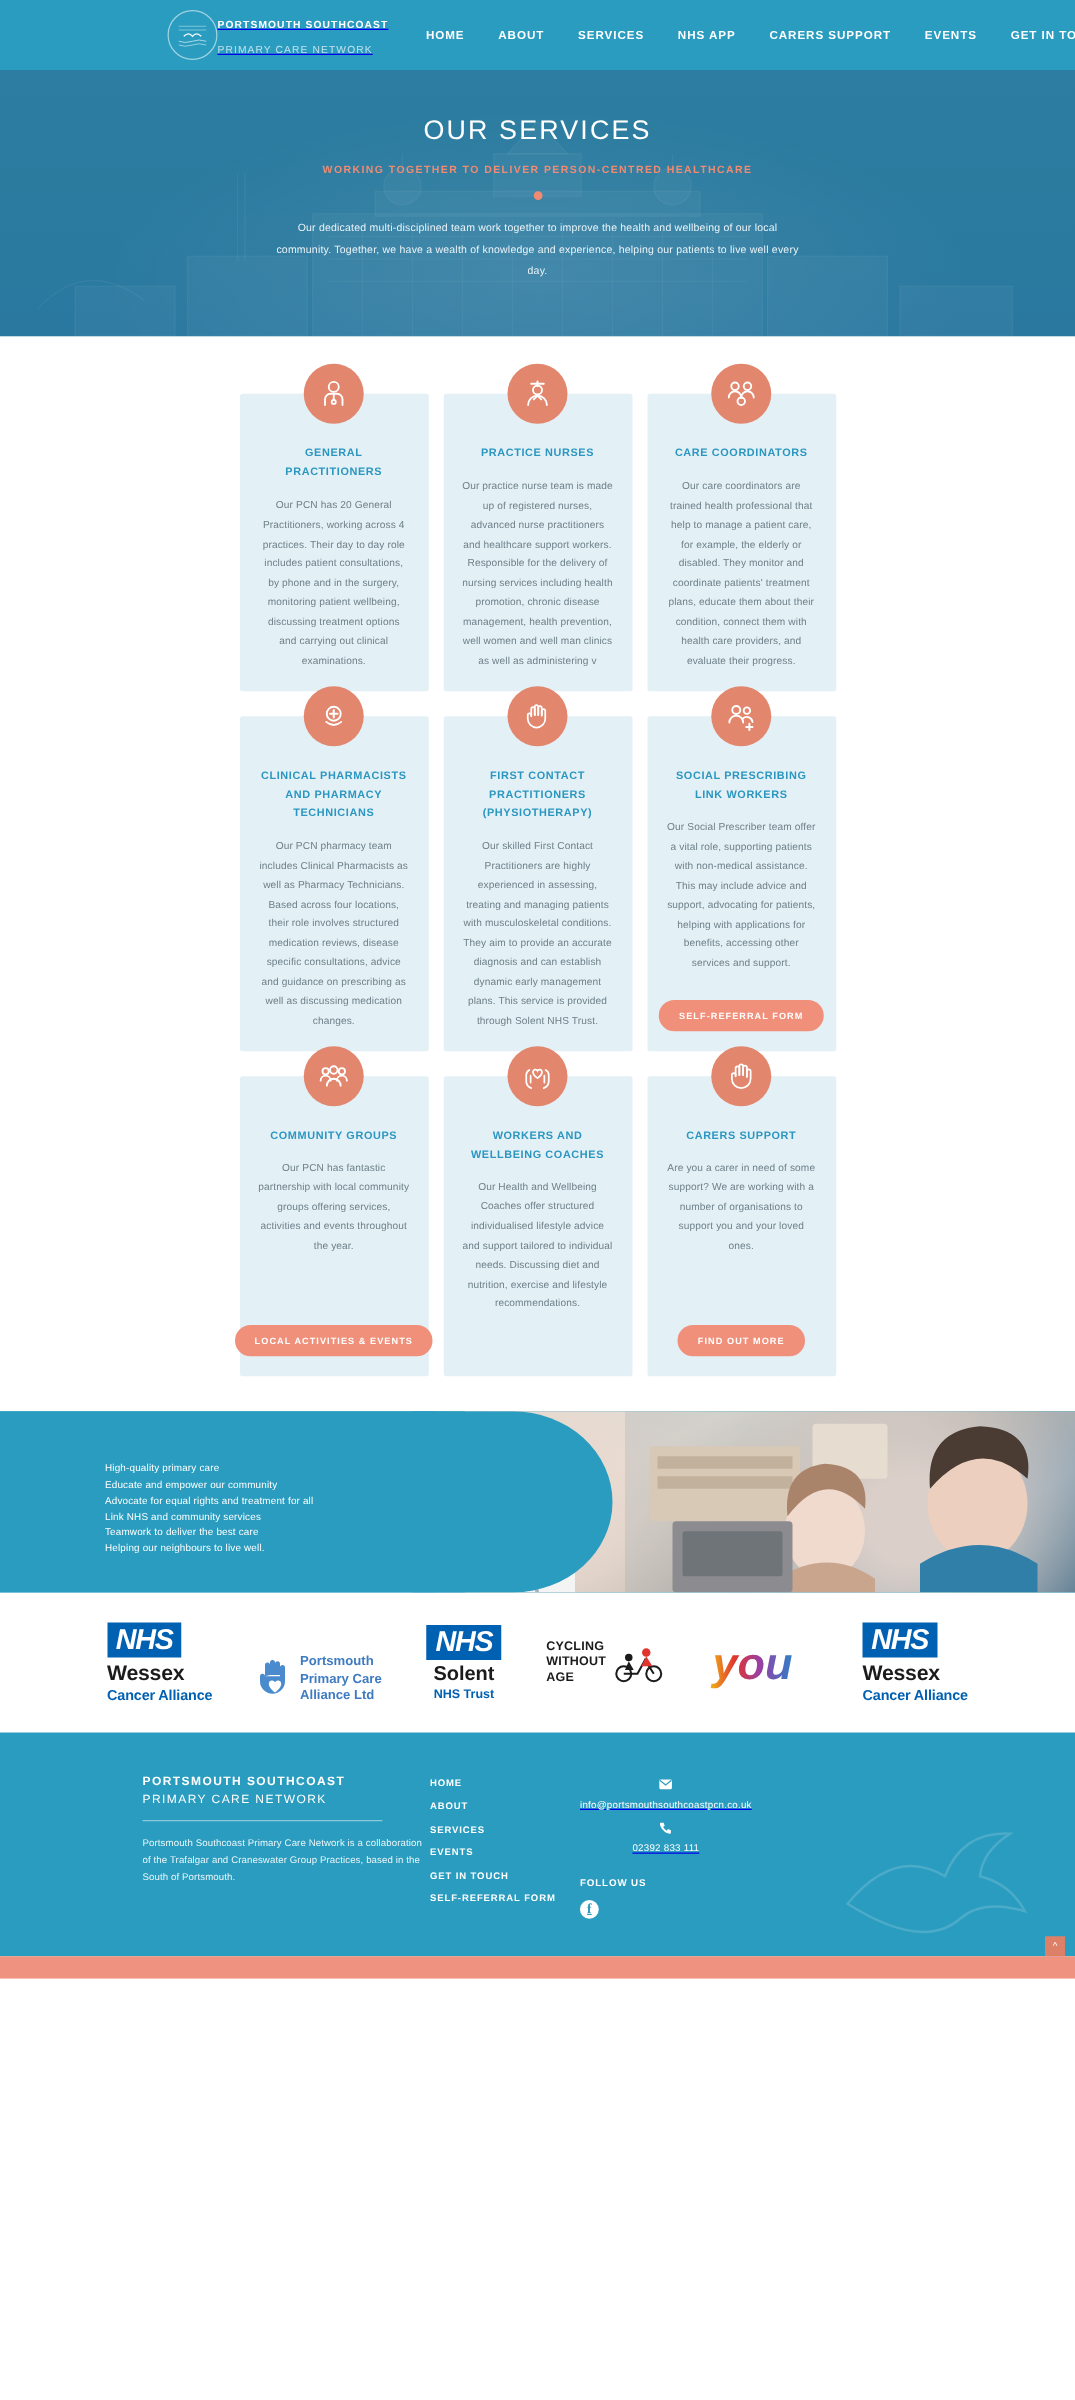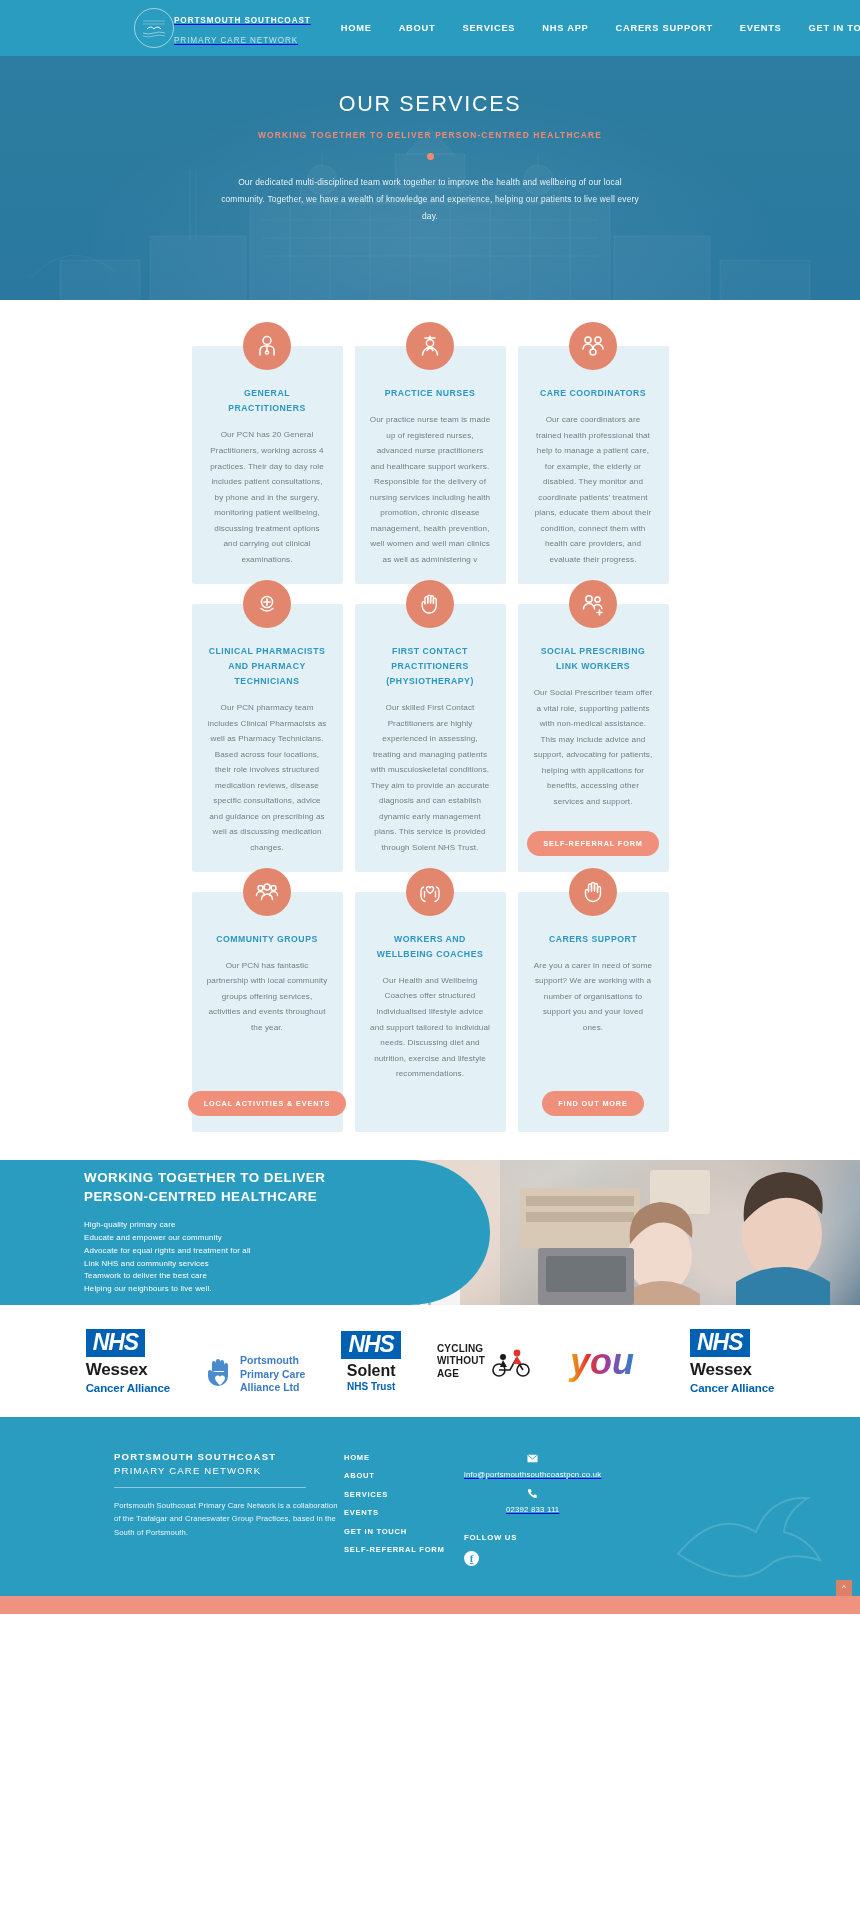--- a/index.html
+++ b/index.html
@@ -39,21 +39,21 @@
     white-space:nowrap;
   }
   .main-nav{display:flex;align-items:center;gap:27px;margin-left:30px;}
   .main-nav a{
     color:#ffffff;text-decoration:none;font-size:9.3px;font-weight:700;
     letter-spacing:.75px;white-space:nowrap;
   }
 
   
   .hero{
-    position:relative;height:244px;overflow:hidden;
+    position:relative;height:213px;overflow:hidden;
     background:#2d7fa3;
     display:flex;flex-direction:column;align-items:center;
   }
   .hero-bg{
     position:absolute;inset:0;
     background:
       radial-gradient(ellipse at 50% 78%, rgba(255,255,255,.085) 0%, rgba(255,255,255,0) 58%),
       linear-gradient(180deg,#2c7da1 0%,#2b7b9f 45%,#2a78a0 100%);
   }
   .hero-bldg{position:absolute;left:0;right:0;bottom:0;opacity:.5;}
@@ -429,24 +429,20 @@
       <path d="M272 134 q40 -26 78 0 v11 h-78z" fill="#c9a58e"></path>
       <ellipse cx="432" cy="74" rx="40" ry="46" fill="#eccfbe"></ellipse>
       <path d="M394 62 q38 -44 78 -8 q6 -40 -38 -42 q-44 4 -40 50z" fill="#4a3b33"></path>
       <path d="M386 122 q48 -30 94 0 v23 h-94z" fill="#2f7fa8"></path>
       <rect x="188" y="88" width="96" height="57" rx="3" fill="#8c8c90"></rect>
       <rect x="196" y="96" width="80" height="36" rx="2" fill="#6e7478"></rect>
     </svg>
   </div>
   <div class="banner-curve"></div>
   <div class="banner-inner">
-    <h2 class="banner-title">
-      <span>WORKING TOGETHER TO DELIVER</span><br>
-      <span>PERSON-CENTRED HEALTHCARE</span>
-    </h2>
     <ul class="banner-list">
       <li>High-quality primary care</li>
       <li>Educate and empower our community</li>
       <li>Advocate for equal rights and treatment for all</li>
       <li>Link NHS and community services</li>
       <li>Teamwork to deliver the best care</li>
       <li>Helping our neighbours to live well.</li>
     </ul>
   </div>
 </section>

